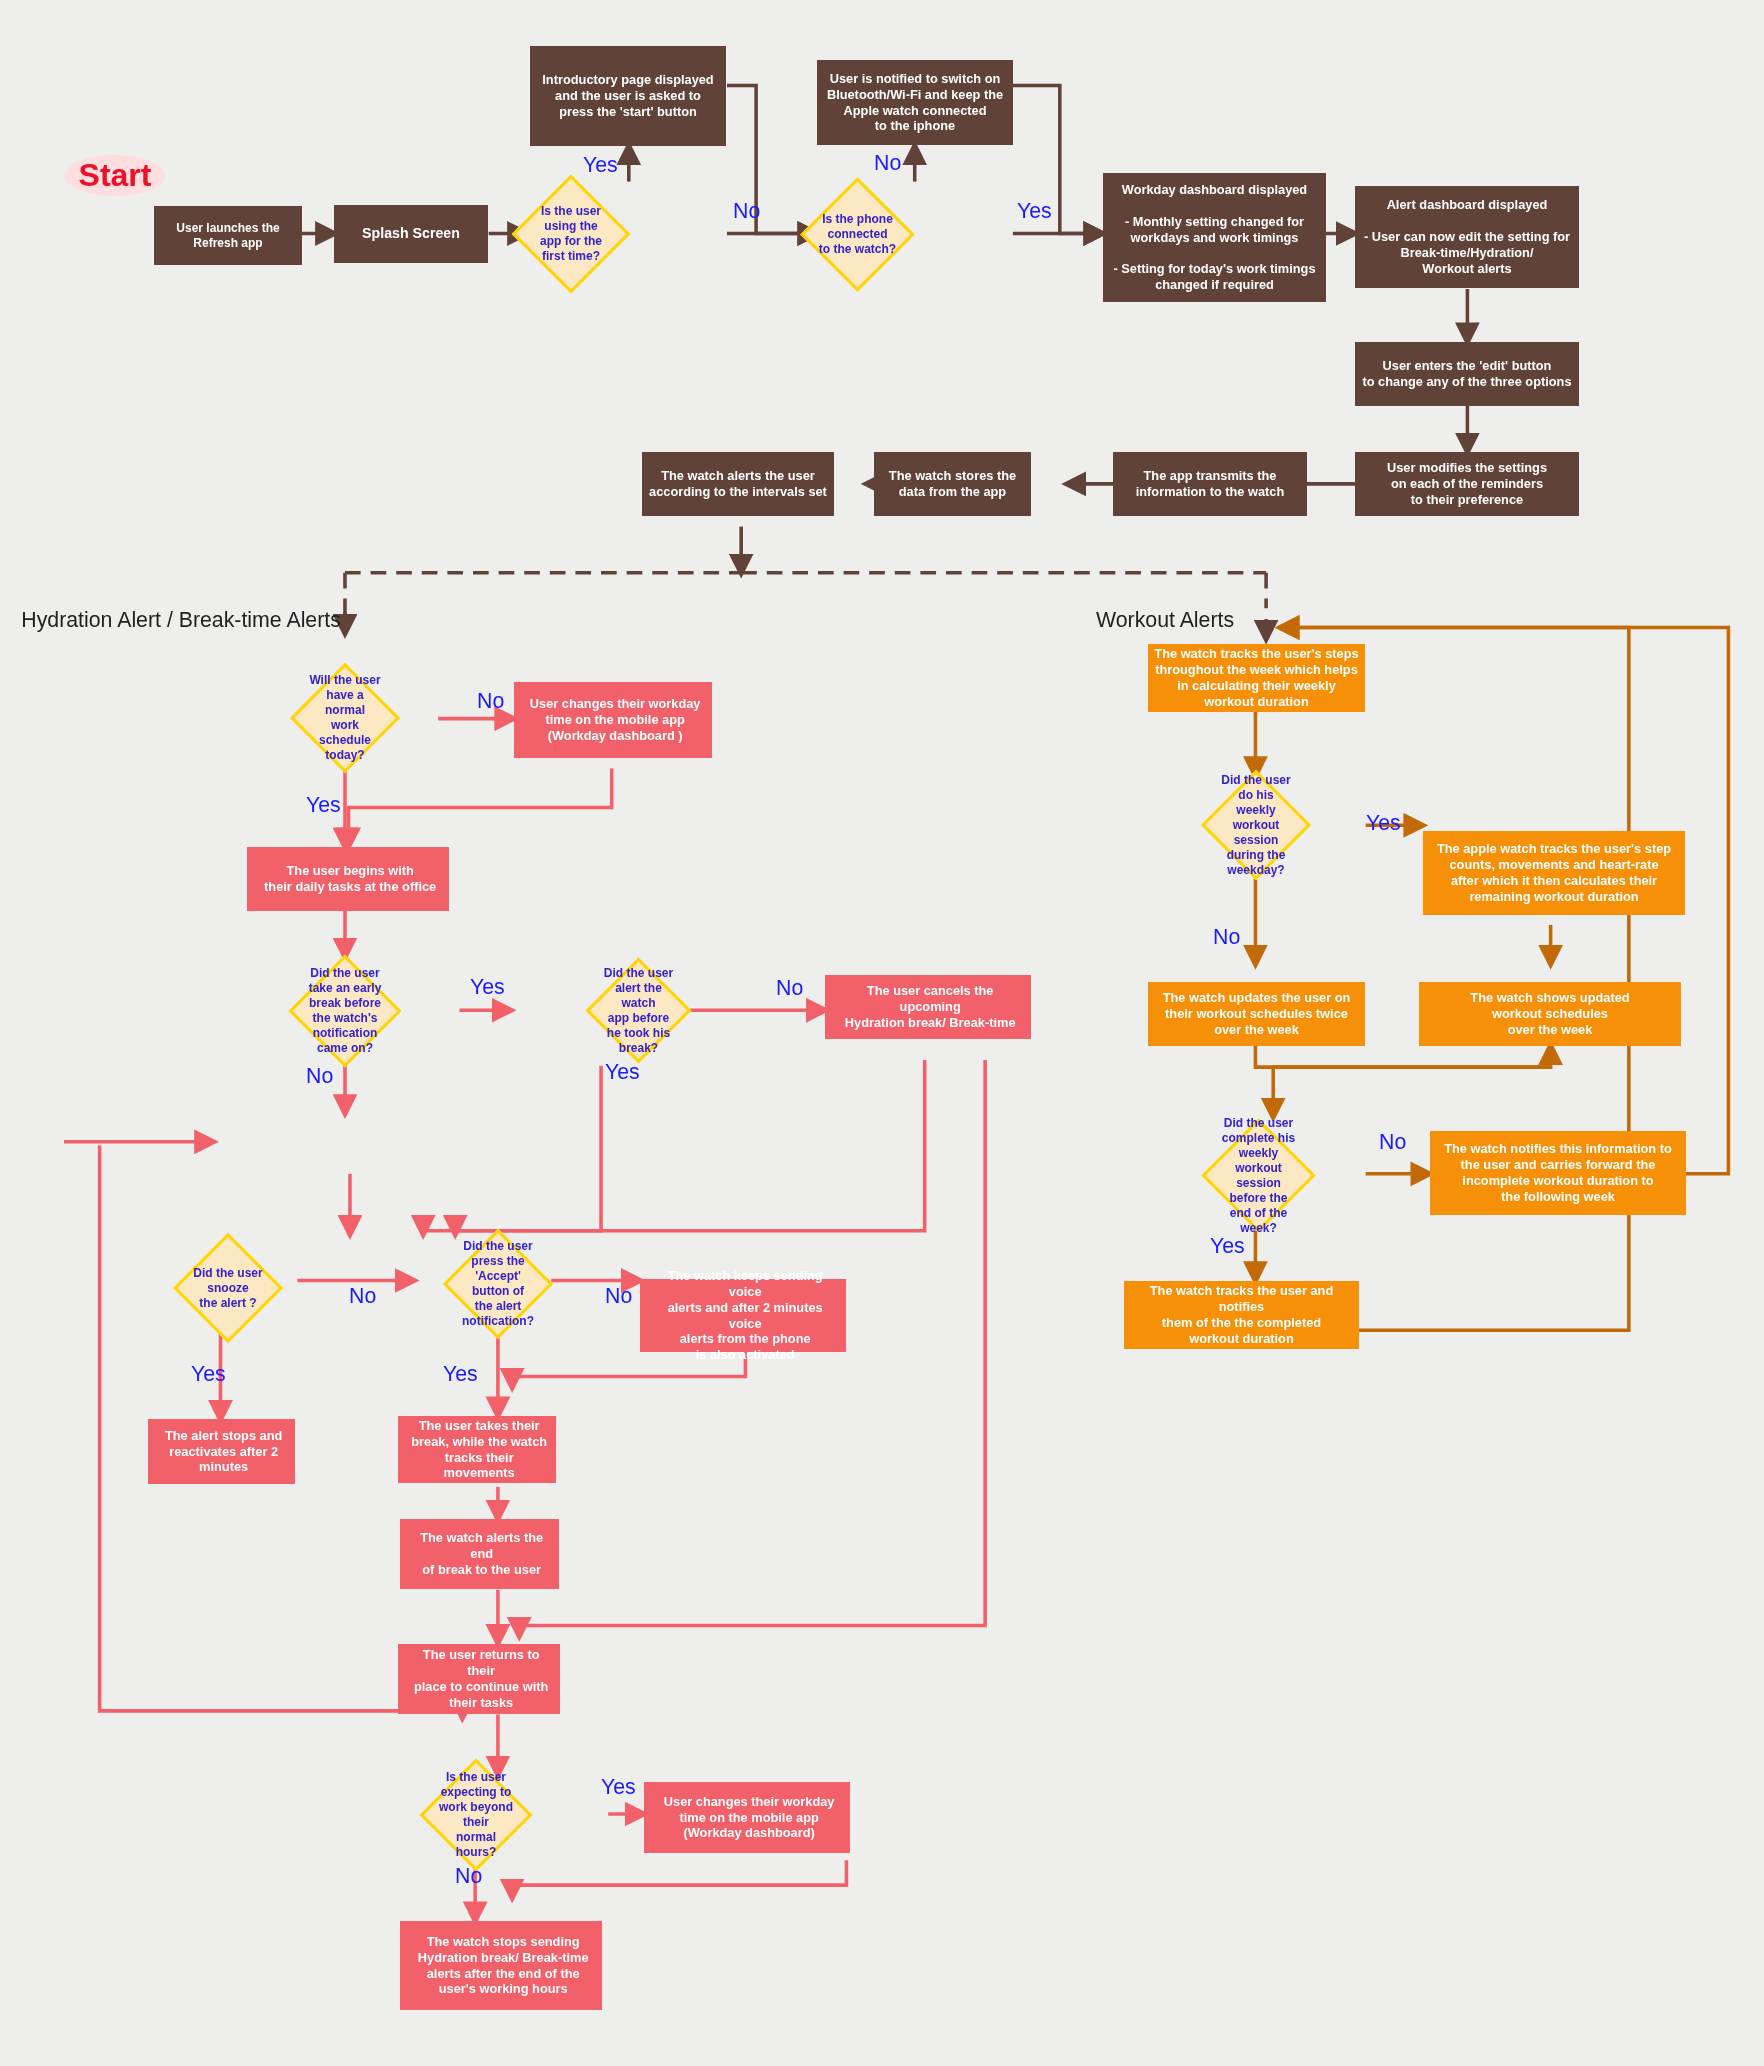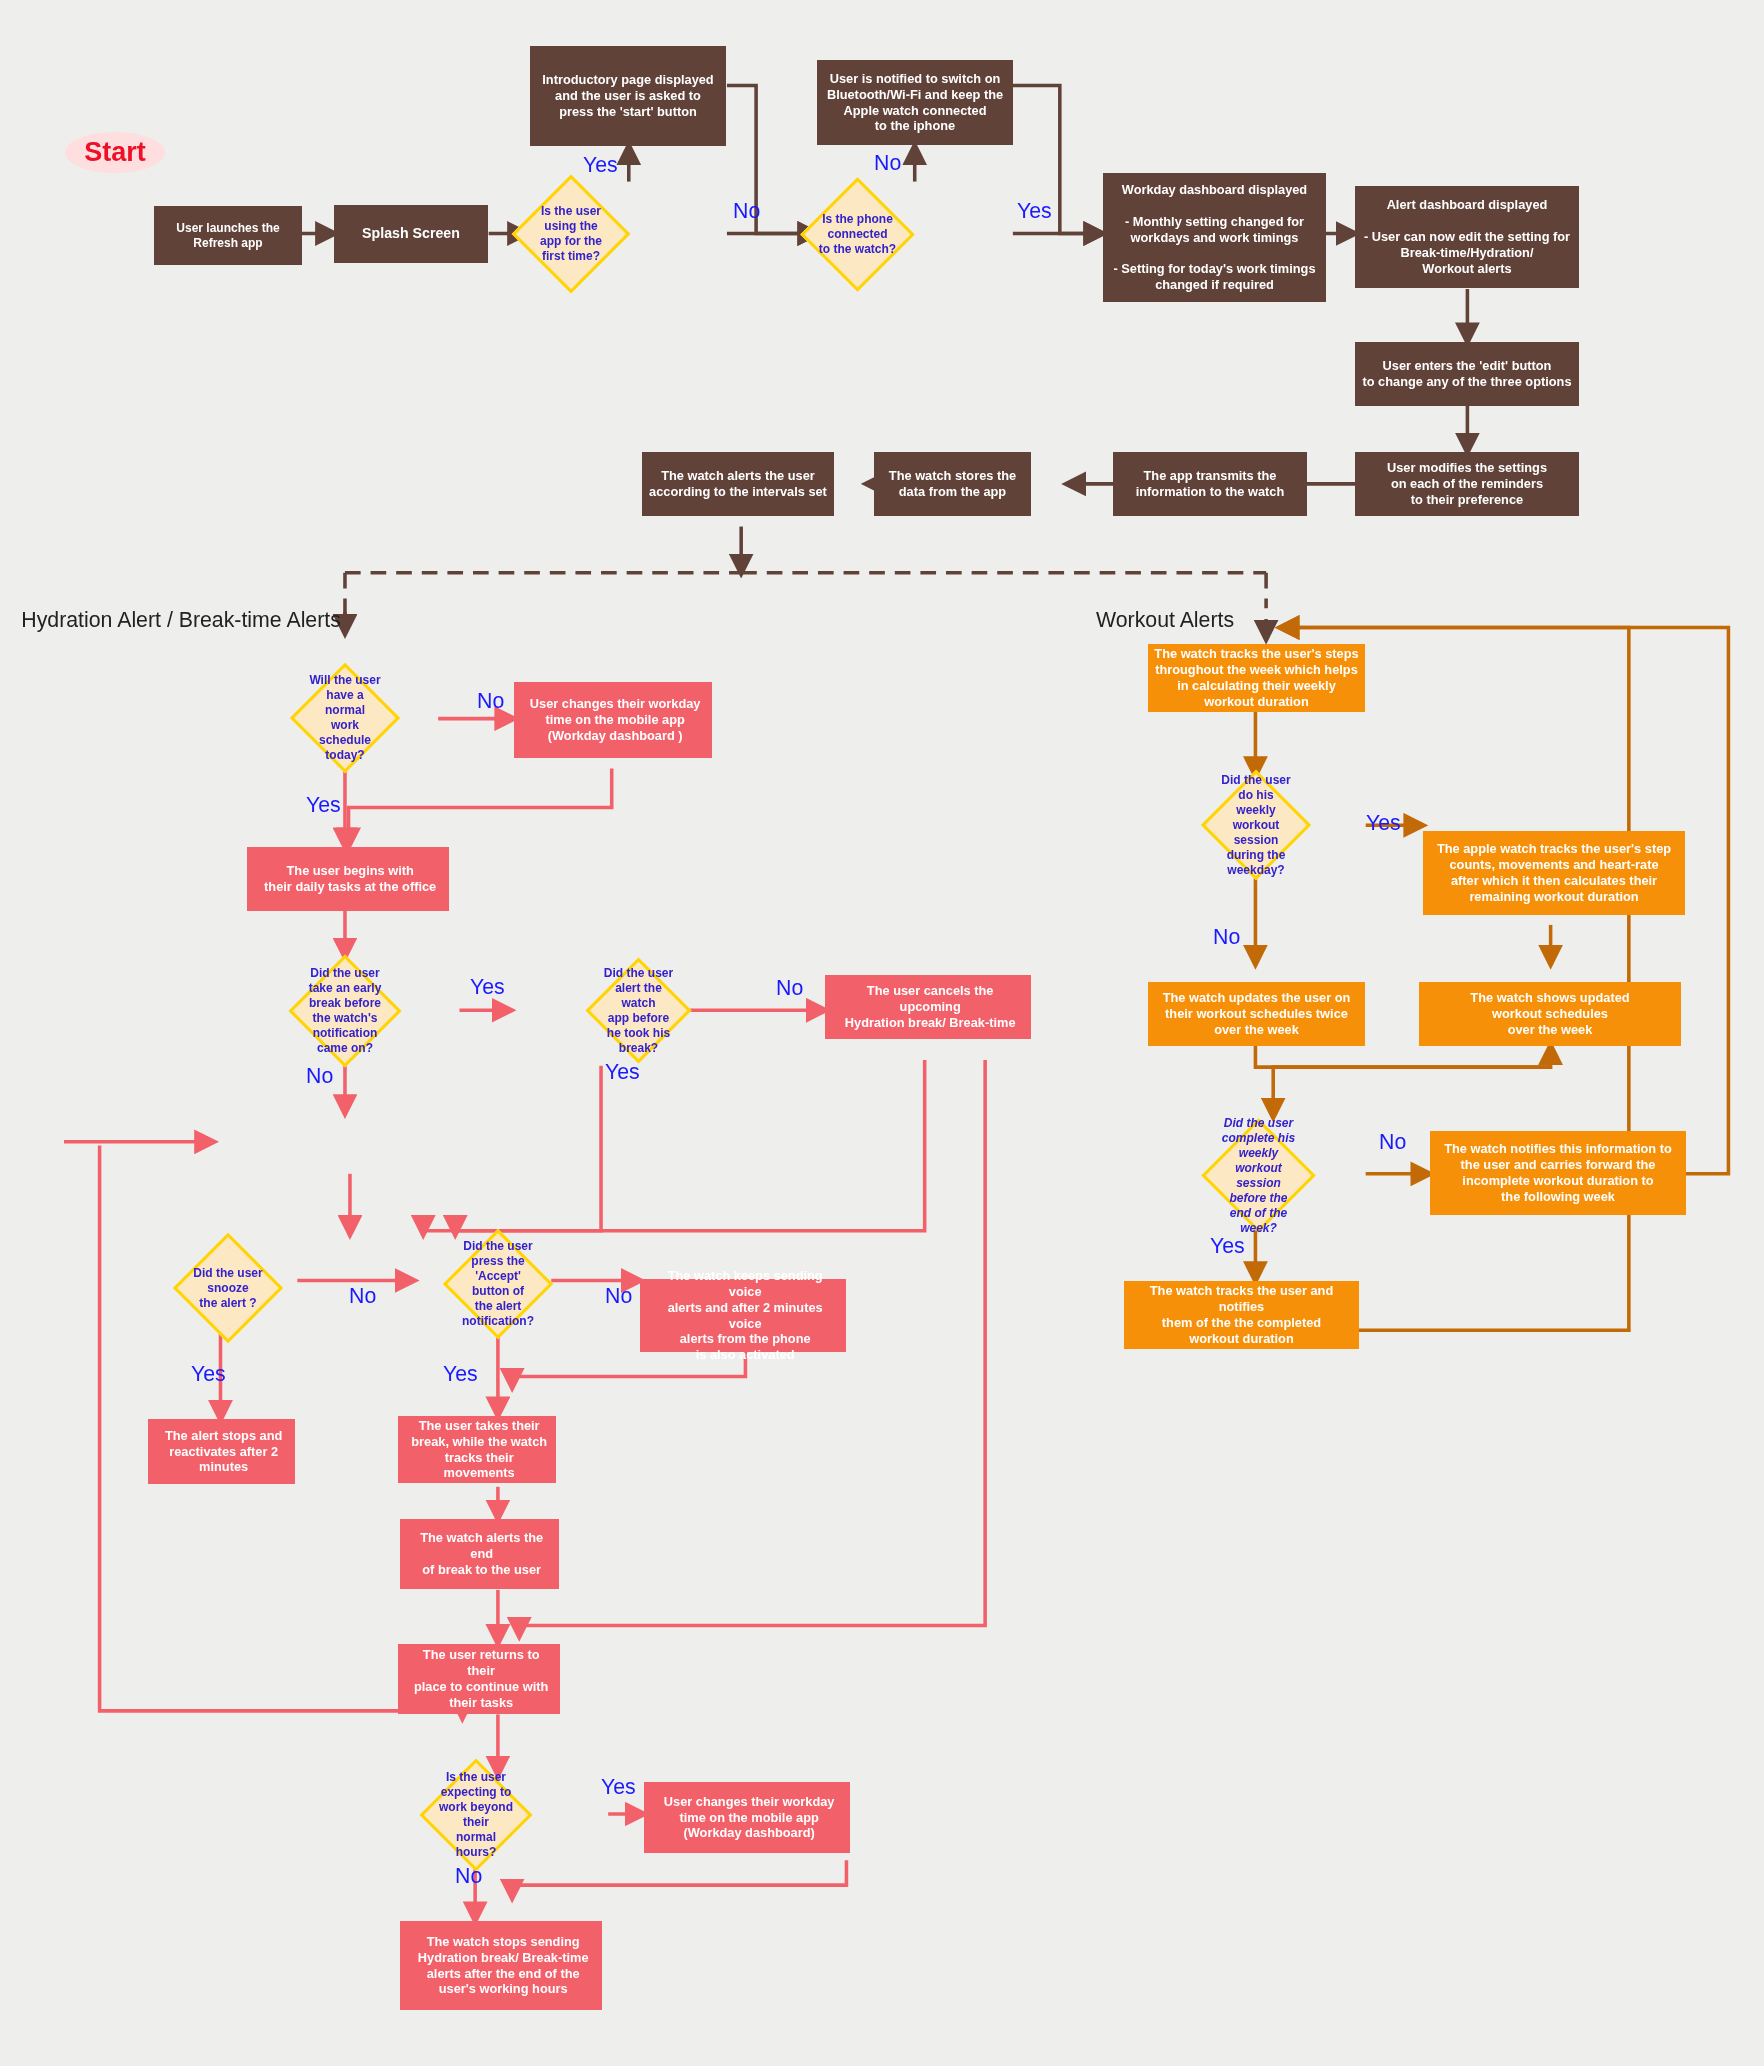--- a/index.html
+++ b/index.html
@@ -110,21 +110,21 @@
       <path d="M2180,1300 L2180,1355"></path>
       <path d="M1765,1470 L1765,1500 L2180,1500 L2180,1470"></path>
       <path d="M2180,1500 L1790,1500 L1790,1570"></path>
       <path d="M1920,1650 L2010,1650"></path>
       <path d="M1765,1730 L1765,1800"></path>
       <path d="M1910,1870 L2290,1870 L2290,882 L1800,882"></path>
       <path d="M2370,1650 L2430,1650 L2430,882 L1800,882"></path>
     </g>
   </svg>
 
-  <div class="start-oval" style="left:65px;top:132px;width:100px;height:41px;font-size:27px;">
+  <div class="start-oval" style="left:65px;top:155px;width:100px;height:41px;font-size:32px;">
     <span>Start</span>
   </div>
 
   <div class="node brown" style="left:154px;top:206px;width:148px;height:59px;font-size:12px;">
     <span>User launches the
 Refresh app</span>
   </div>
 
   <div class="node brown" style="left:334px;top:205px;width:154px;height:58px;font-size:14.2px;">
     <span>Splash Screen</span>
@@ -329,21 +329,21 @@
 their workout schedules twice
 over the week</span>
   </div>
 
   <div class="node orange" style="left:1419px;top:982px;width:262px;height:64px;font-size:12.8px;">
     <span>The watch shows updated
 workout schedules
 over the week</span>
   </div>
 
-  <div class="diamond" style="left:1218px;top:1135px;width:81px;height:81px;font-style:italic;">
+  <div class="diamond" style="left:1218px;top:1135px;width:81px;height:81px;">
     <div class="dshape"></div>
     <div class="dtxt" style="font-size:12px;width:180%;">Did the user complete his weekly
 workout  session before the
 end of the week?</div>
   </div>
 
   <div class="node orange" style="left:1430px;top:1131px;width:256px;height:84px;font-size:12.8px;">
     <span>The watch notifies this information to
 the user and carries forward the
 incomplete workout duration to

